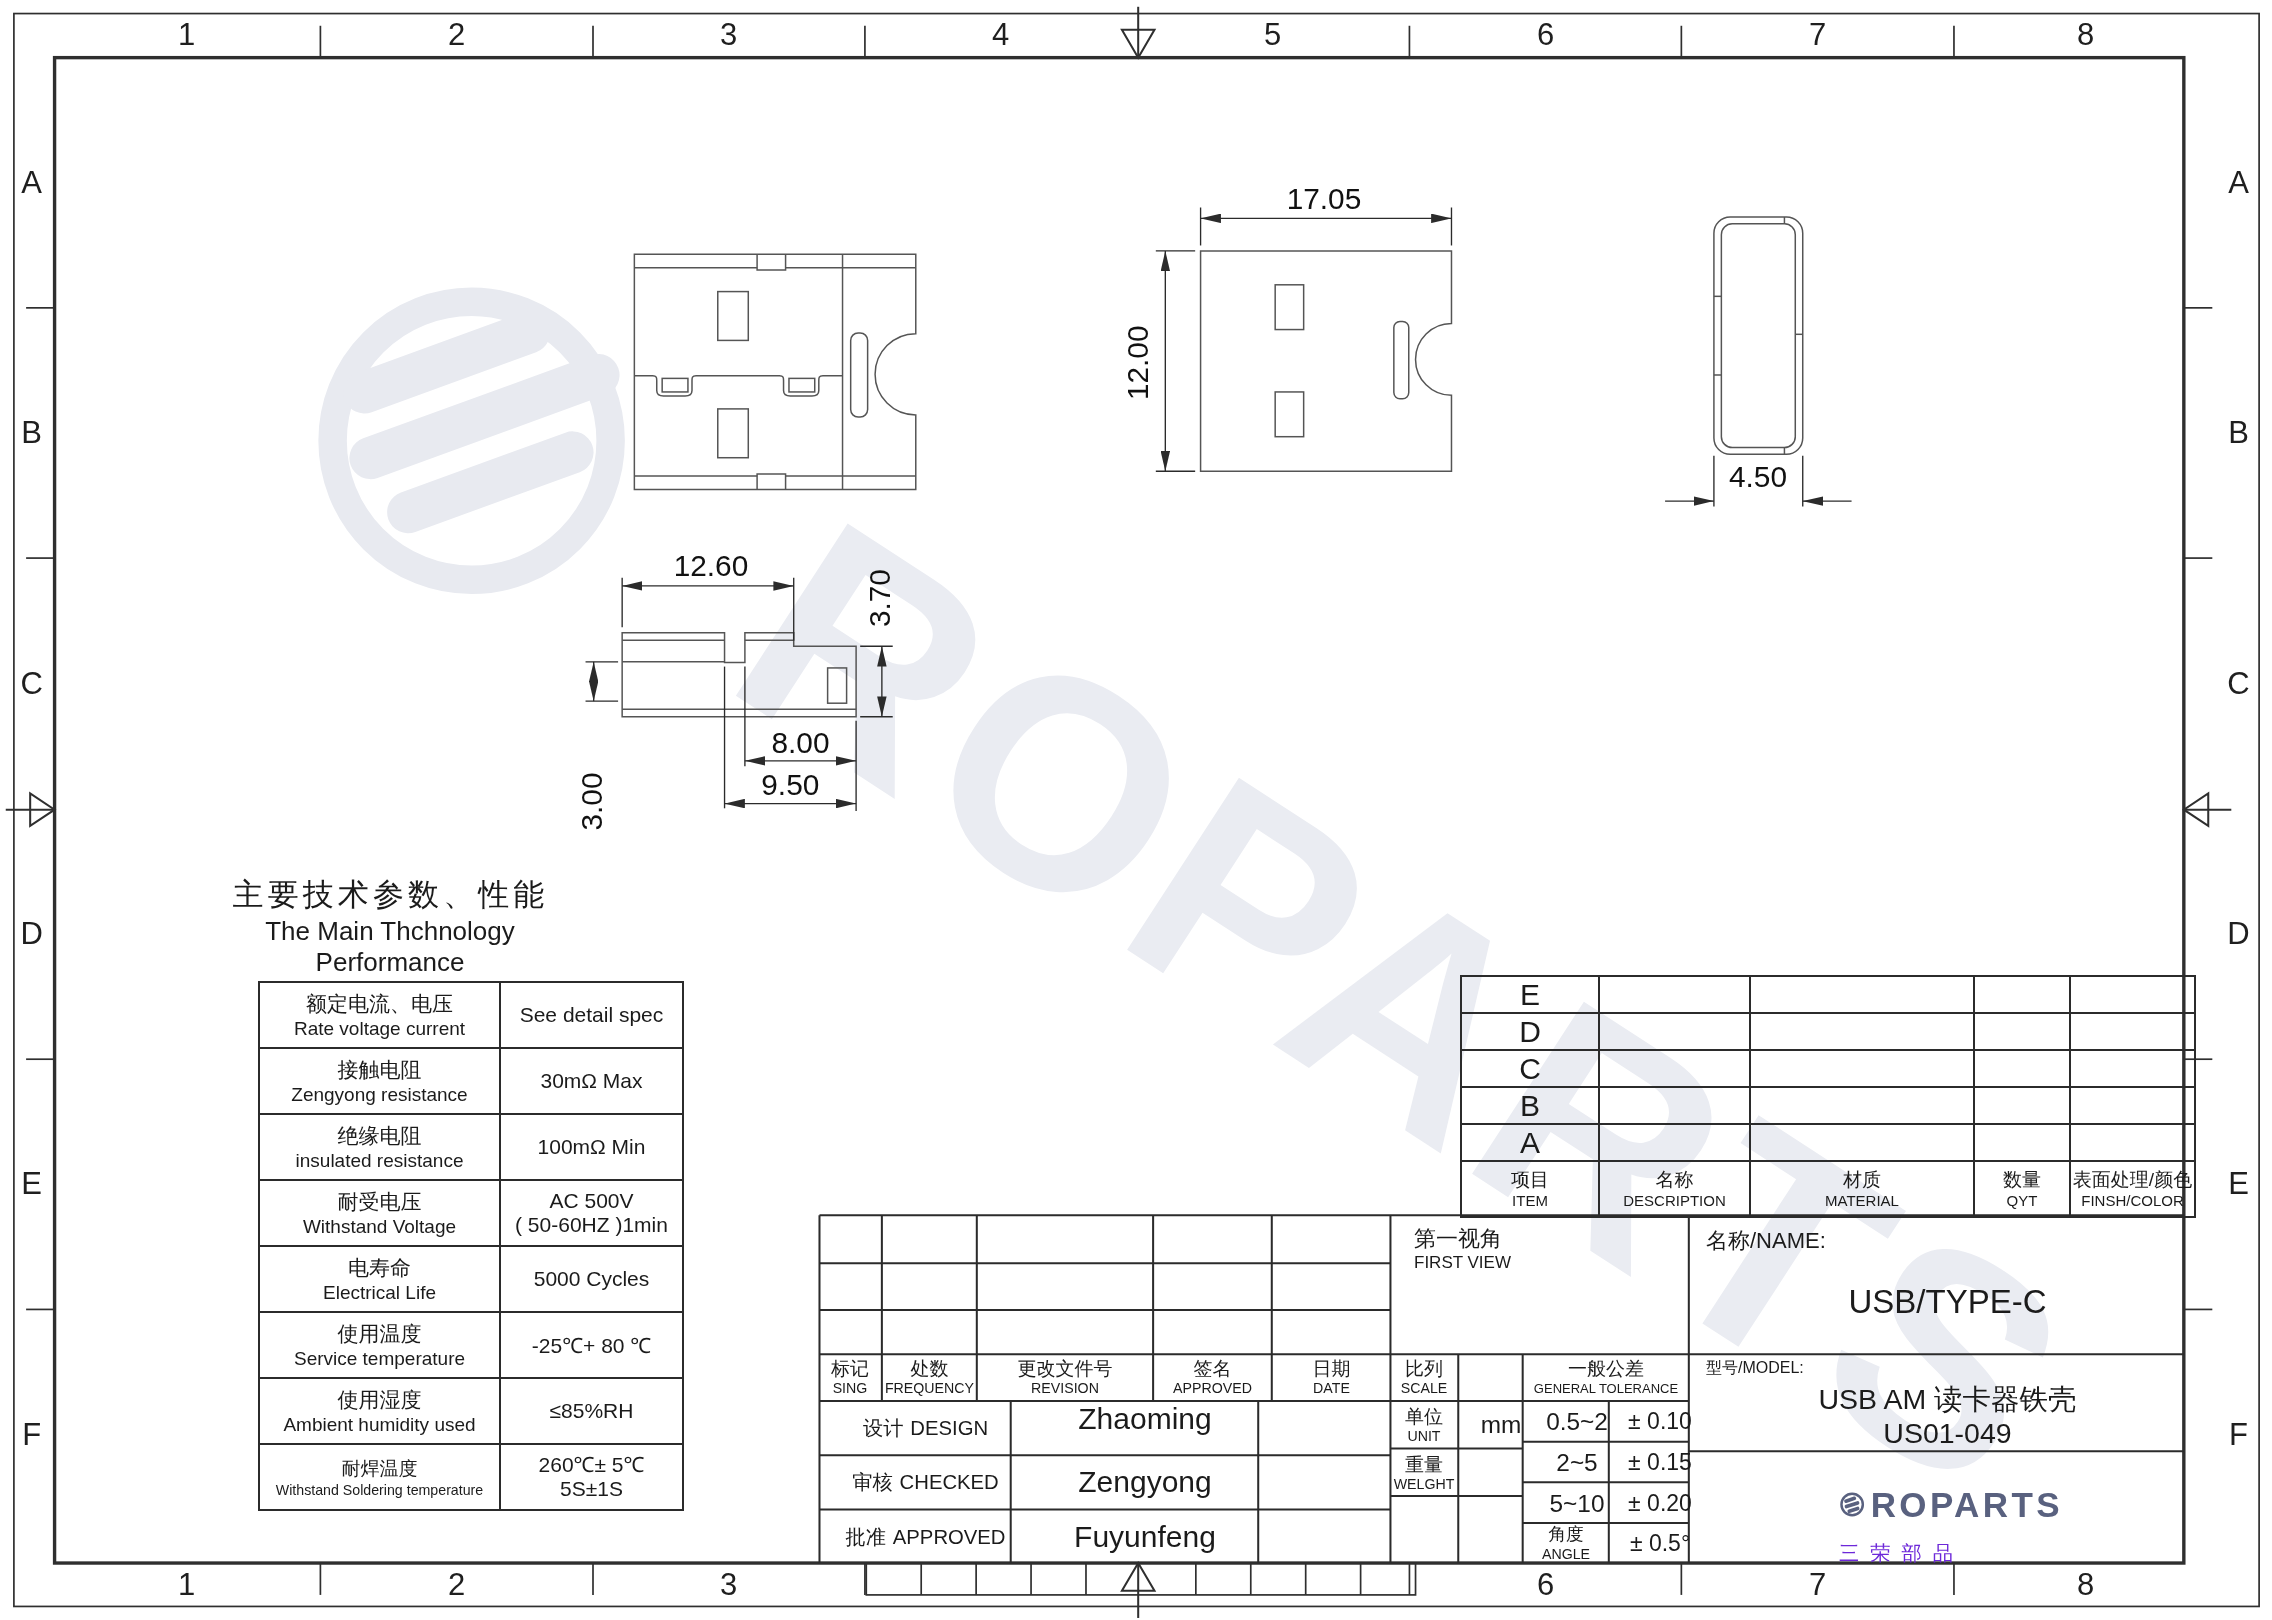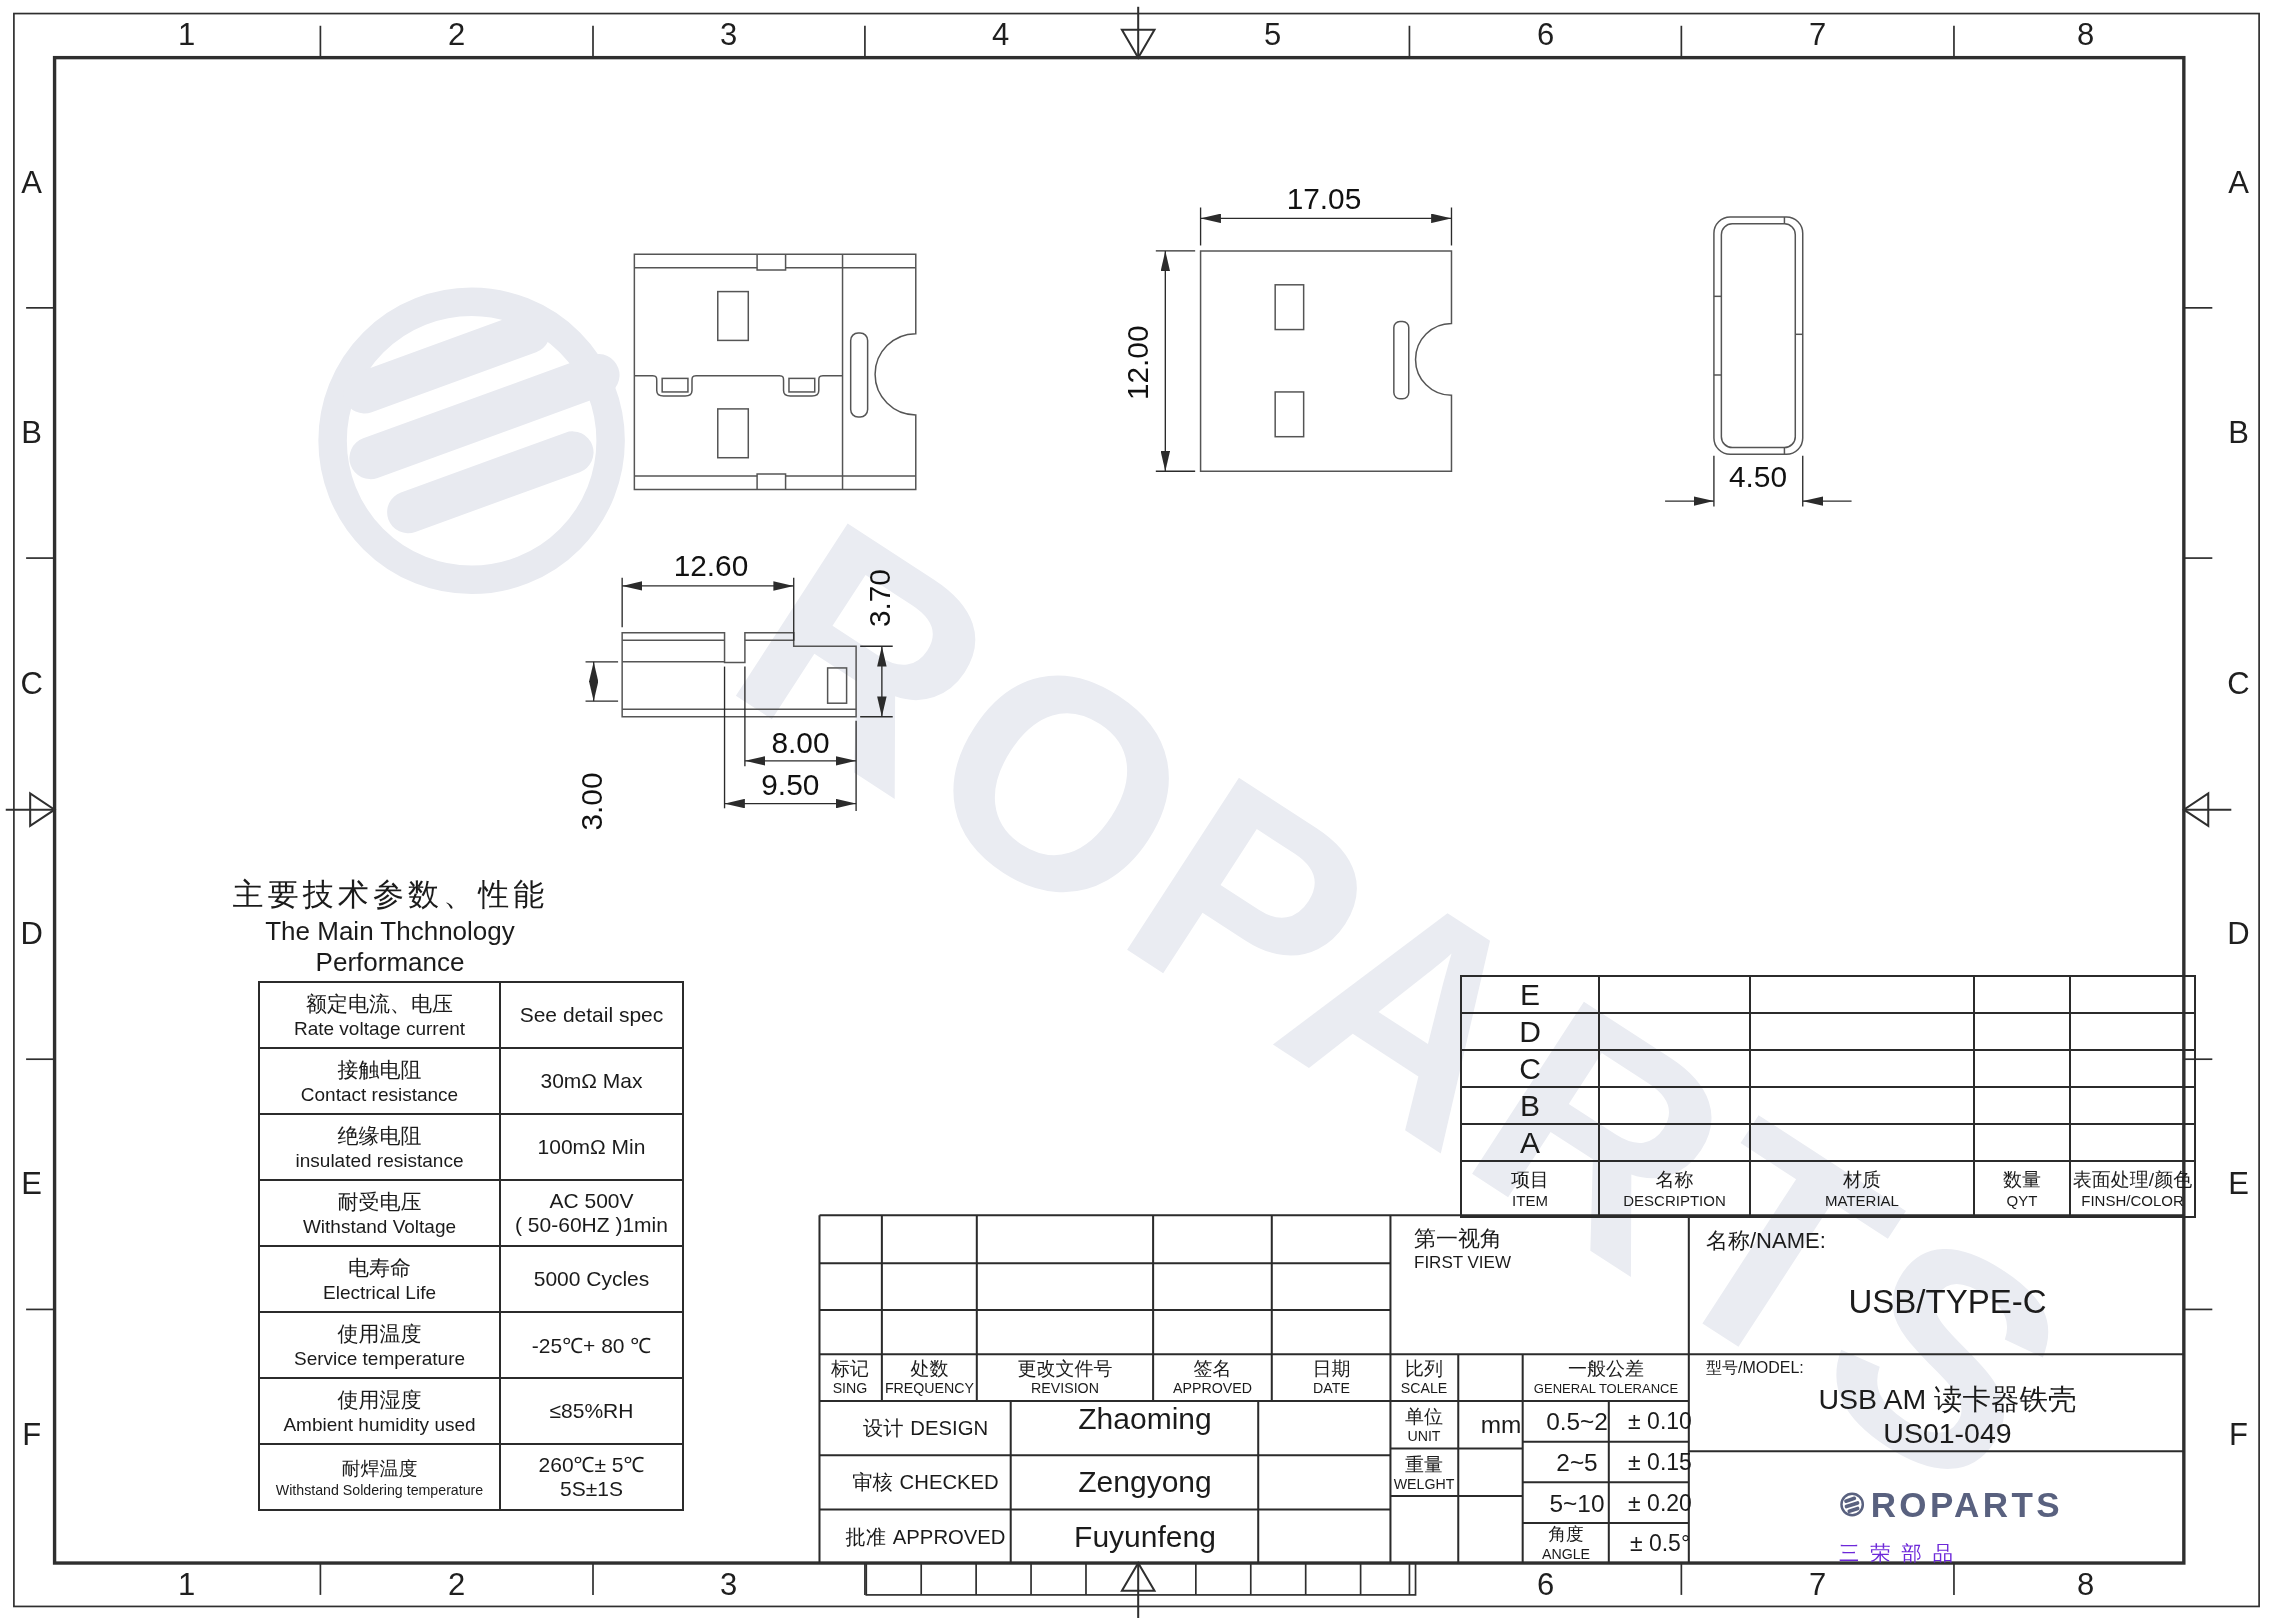--- a/index.html
+++ b/index.html
@@ -267,21 +267,21 @@
       <tr>
         <td class="lab">
             <span class="cn">额定电流、电压</span>
             <span class="en">Rate voltage current</span>
           </td>
         <td class="val"><span>See detail spec</span></td>
       </tr>
       <tr>
         <td class="lab">
             <span class="cn">接触电阻</span>
-            <span class="en">Contact resistance</span>
+            <span class="en">Zengyong resistance</span>
           </td>
         <td class="val"><span>30mΩ Max</span></td>
       </tr>
       <tr>
         <td class="lab">
             <span class="cn">绝缘电阻</span>
             <span class="en">insulated resistance</span>
           </td>
         <td class="val"><span>100mΩ Min</span></td>
       </tr>

